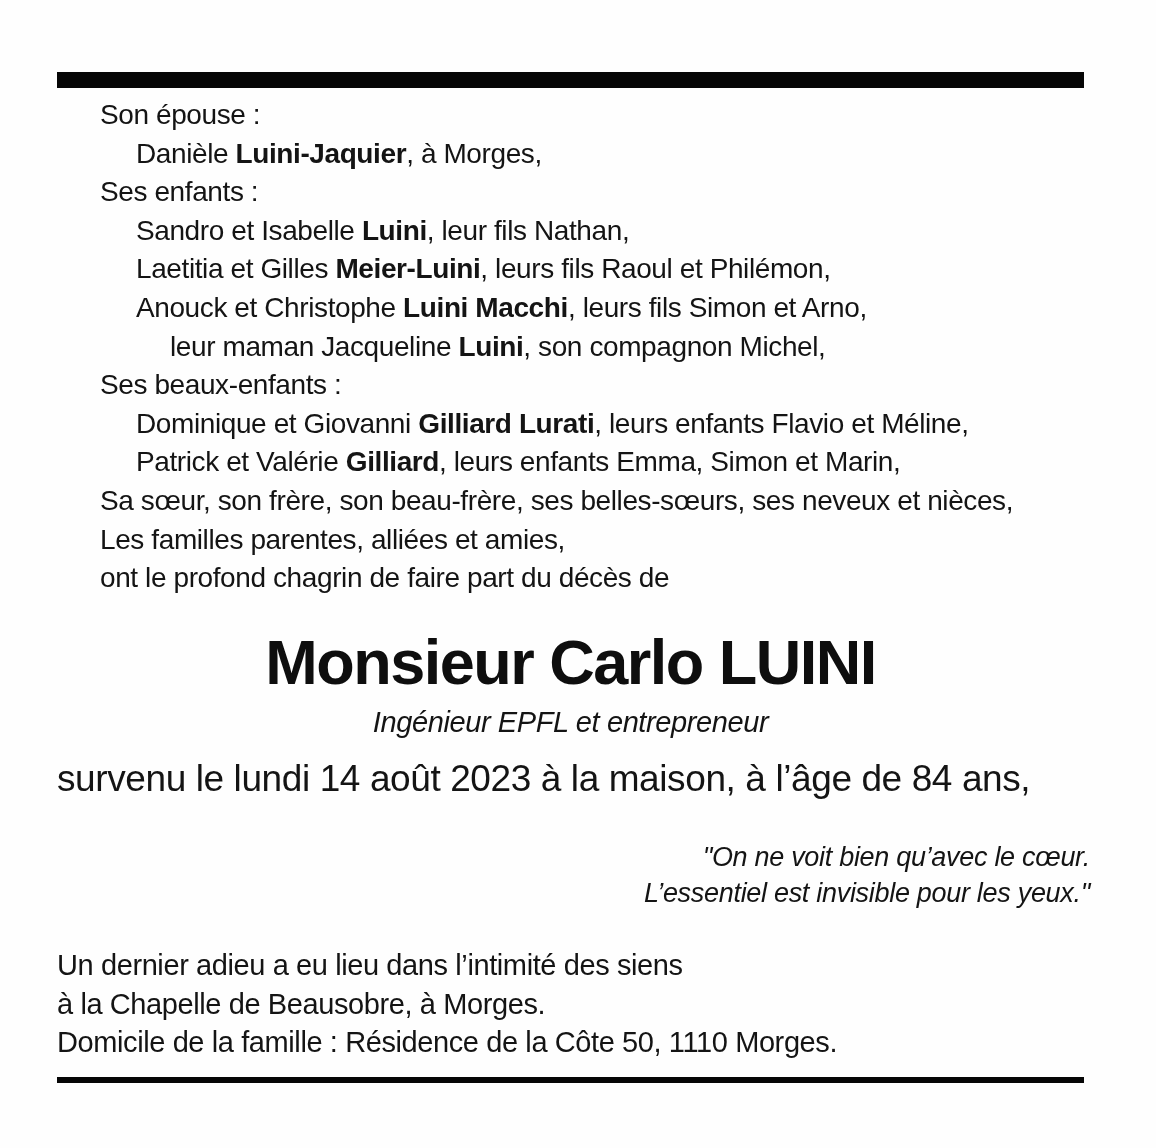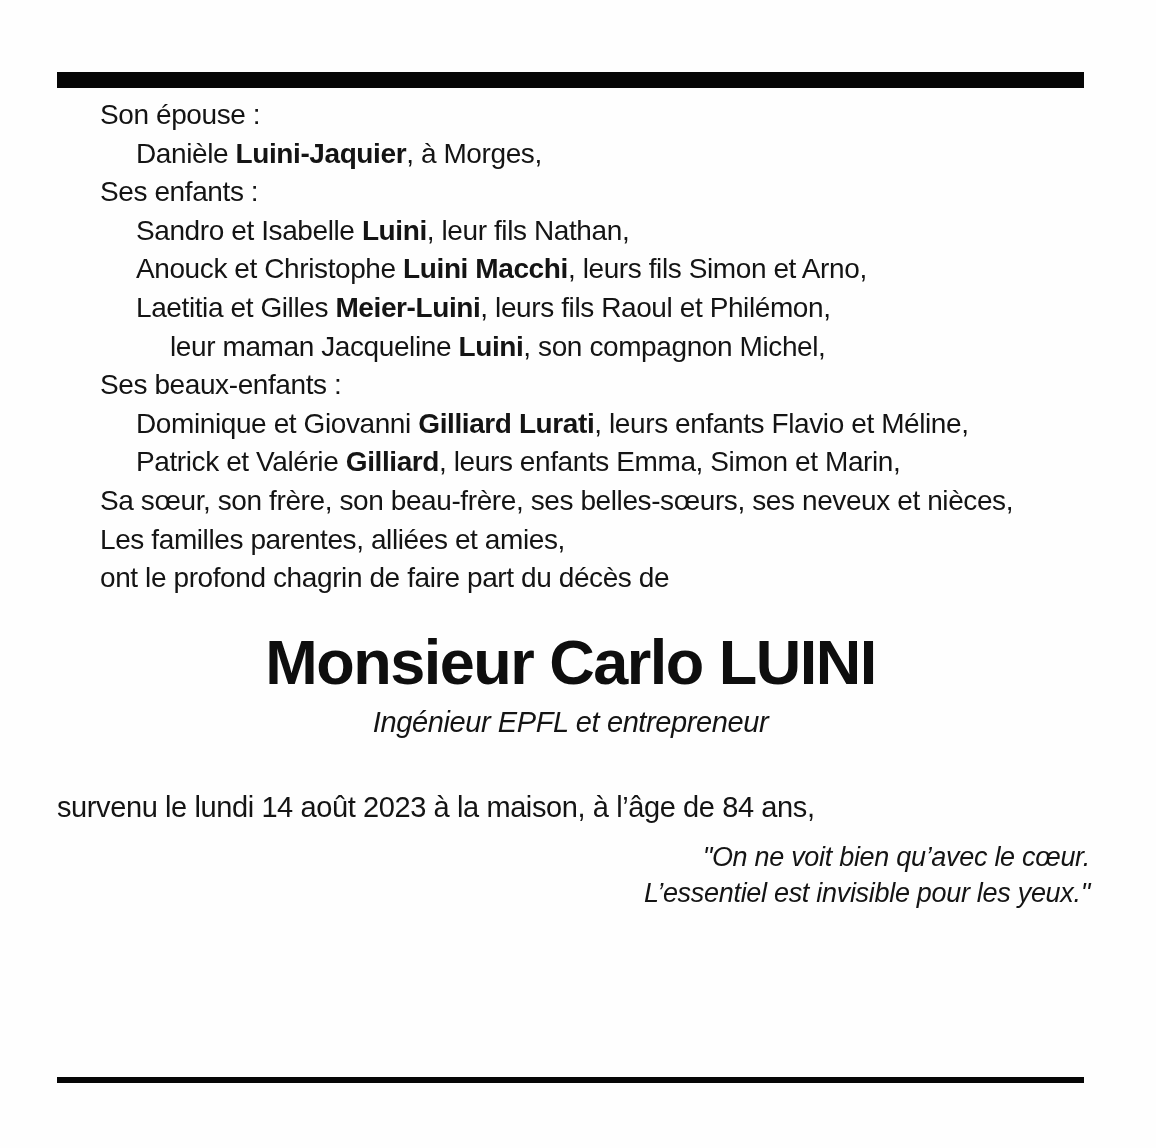--- a/index.html
+++ b/index.html
@@ -64,22 +64,22 @@
     text-align: center;
     font-style: italic;
     font-size: 29px;
     line-height: 36px;
     letter-spacing: -0.4px;
     font-stretch: condensed;
   }
   .death-info {
     position: absolute;
     left: 57px;
-    top: 788px;
-    font-size: 29px;
+    top: 760px;
+    font-size: 37px;
     line-height: 38.6px;
     letter-spacing: -0.4px;
     font-stretch: condensed;
   }
   .quote {
     position: absolute;
     left: 57px;
     right: 66px;
     top: 839px;
     text-align: right;
@@ -105,22 +105,22 @@
 
 <div class="page">
 
   <div class="rule rule-top"></div>
 
   <div class="intro">
     <p class="line"><span>Son épouse :</span><b></b><span></span></p>
     <p class="line ind-1"><span>Danièle </span><b>Luini-Jaquier</b><span>, à Morges,</span></p>
     <p class="line"><span>Ses enfants :</span><b></b><span></span></p>
     <p class="line ind-1"><span>Sandro et Isabelle </span><b>Luini</b><span>, leur fils Nathan,</span></p>
+    <p class="line ind-1"><span>Laetitia et Gilles </span><b>Meier-Luini</b><span>, leurs fils Raoul et Philémon,</span></p>
     <p class="line ind-1"><span>Anouck et Christophe </span><b>Luini Macchi</b><span>, leurs fils Simon et Arno,</span></p>
-    <p class="line ind-1"><span>Laetitia et Gilles </span><b>Meier-Luini</b><span>, leurs fils Raoul et Philémon,</span></p>
     <p class="line ind-2"><span>leur maman Jacqueline </span><b>Luini</b><span>, son compagnon Michel,</span></p>
     <p class="line"><span>Ses beaux-enfants :</span><b></b><span></span></p>
     <p class="line ind-1"><span>Dominique et Giovanni </span><b>Gilliard Lurati</b><span>, leurs enfants Flavio et Méline,</span></p>
     <p class="line ind-1"><span>Patrick et Valérie </span><b>Gilliard</b><span>, leurs enfants Emma, Simon et Marin,</span></p>
     <p class="line"><span>Sa sœur, son frère, son beau-frère, ses belles-sœurs, ses neveux et nièces,</span><b></b><span></span></p>
     <p class="line"><span>Les familles parentes, alliées et amies,</span><b></b><span></span></p>
     <p class="line"><span>ont le profond chagrin de faire part du décès de</span><b></b><span></span></p>
   </div>
 
   <h1 class="name">Monsieur Carlo LUINI</h1>
@@ -128,16 +128,21 @@
 
   <div class="death-info">
     <p class="line">survenu le lundi 14 août 2023 à la maison, à l’âge de 84 ans,</p>
   </div>
 
   <div class="quote">
     <p class="line">"On ne voit bien qu’avec le cœur.</p>
     <p class="line">L’essentiel est invisible pour les yeux."</p>
   </div>
 
+  <div class="closing">
+    <p class="line">Un dernier adieu a eu lieu dans l’intimité des siens</p>
+    <p class="line">à la Chapelle de Beausobre, à Morges.</p>
+    <p class="line">Domicile de la famille : Résidence de la Côte 50, 1110 Morges.</p>
+  </div>
 
   <div class="rule rule-bottom"></div>
 
 </div>
 
 </body></html>

